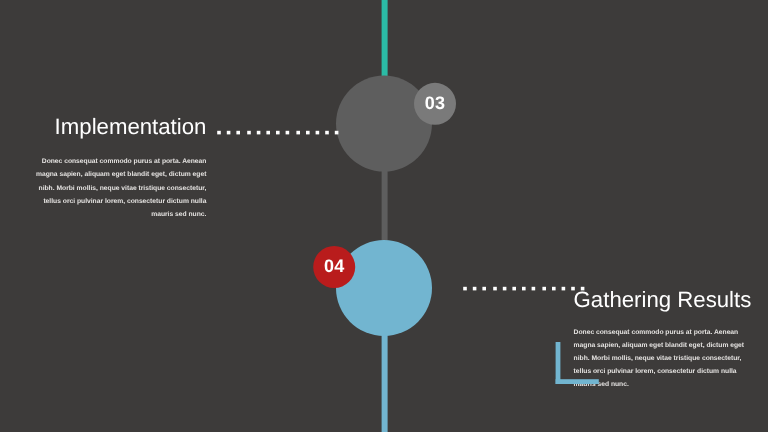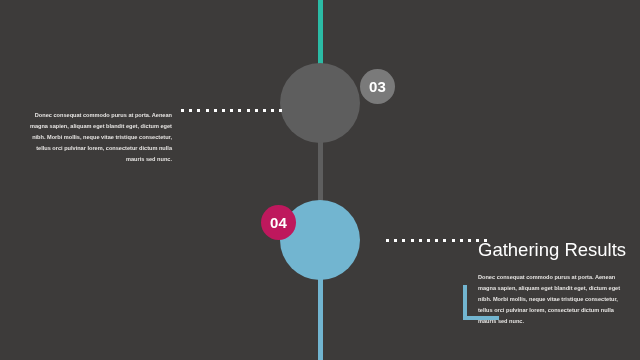--- a/index.html
+++ b/index.html
@@ -69,32 +69,32 @@
     display: flex;
     align-items: center;
     justify-content: center;
     color: #ffffff;
     font-size: 15px;
     font-weight: bold;
     letter-spacing: 0.2px;
     line-height: 1;
   }
   .badge-03 {
-    left: 360px;
+    left: 345px;
     top: 69px;
     width: 35px;
     height: 35px;
     background: #7a7a7a;
   }
   .badge-04 {
     left: 261px;
     top: 205px;
     width: 35px;
     height: 35px;
-    background: #be185d;
+    background: #b91c1c;
   }
 
   
   .block {
     position: absolute;
   }
   .block-left {
     left: 24px;
     top: 96px;
     width: 148px;
@@ -187,20 +187,21 @@
   <div class="badge badge-03">
     <span>03</span>
   </div>
 
   <div class="node node-blue"></div>
   <div class="badge badge-04">
     <span>04</span>
   </div>
 
   <div class="block block-left">
+    <h2 class="heading">Implementation</h2>
     <p class="body-text">Donec consequat commodo purus at porta. Aenean magna sapien, aliquam eget blandit eget, dictum eget nibh. Morbi mollis, neque vitae tristique consectetur, tellus orci pulvinar lorem, consectetur dictum nulla mauris sed nunc.</p>
   </div>
 
   <div class="dots dots-left">
     <span class="dot"></span>
     <span class="dot"></span>
     <span class="dot"></span>
     <span class="dot"></span>
     <span class="dot"></span>
     <span class="dot"></span>

